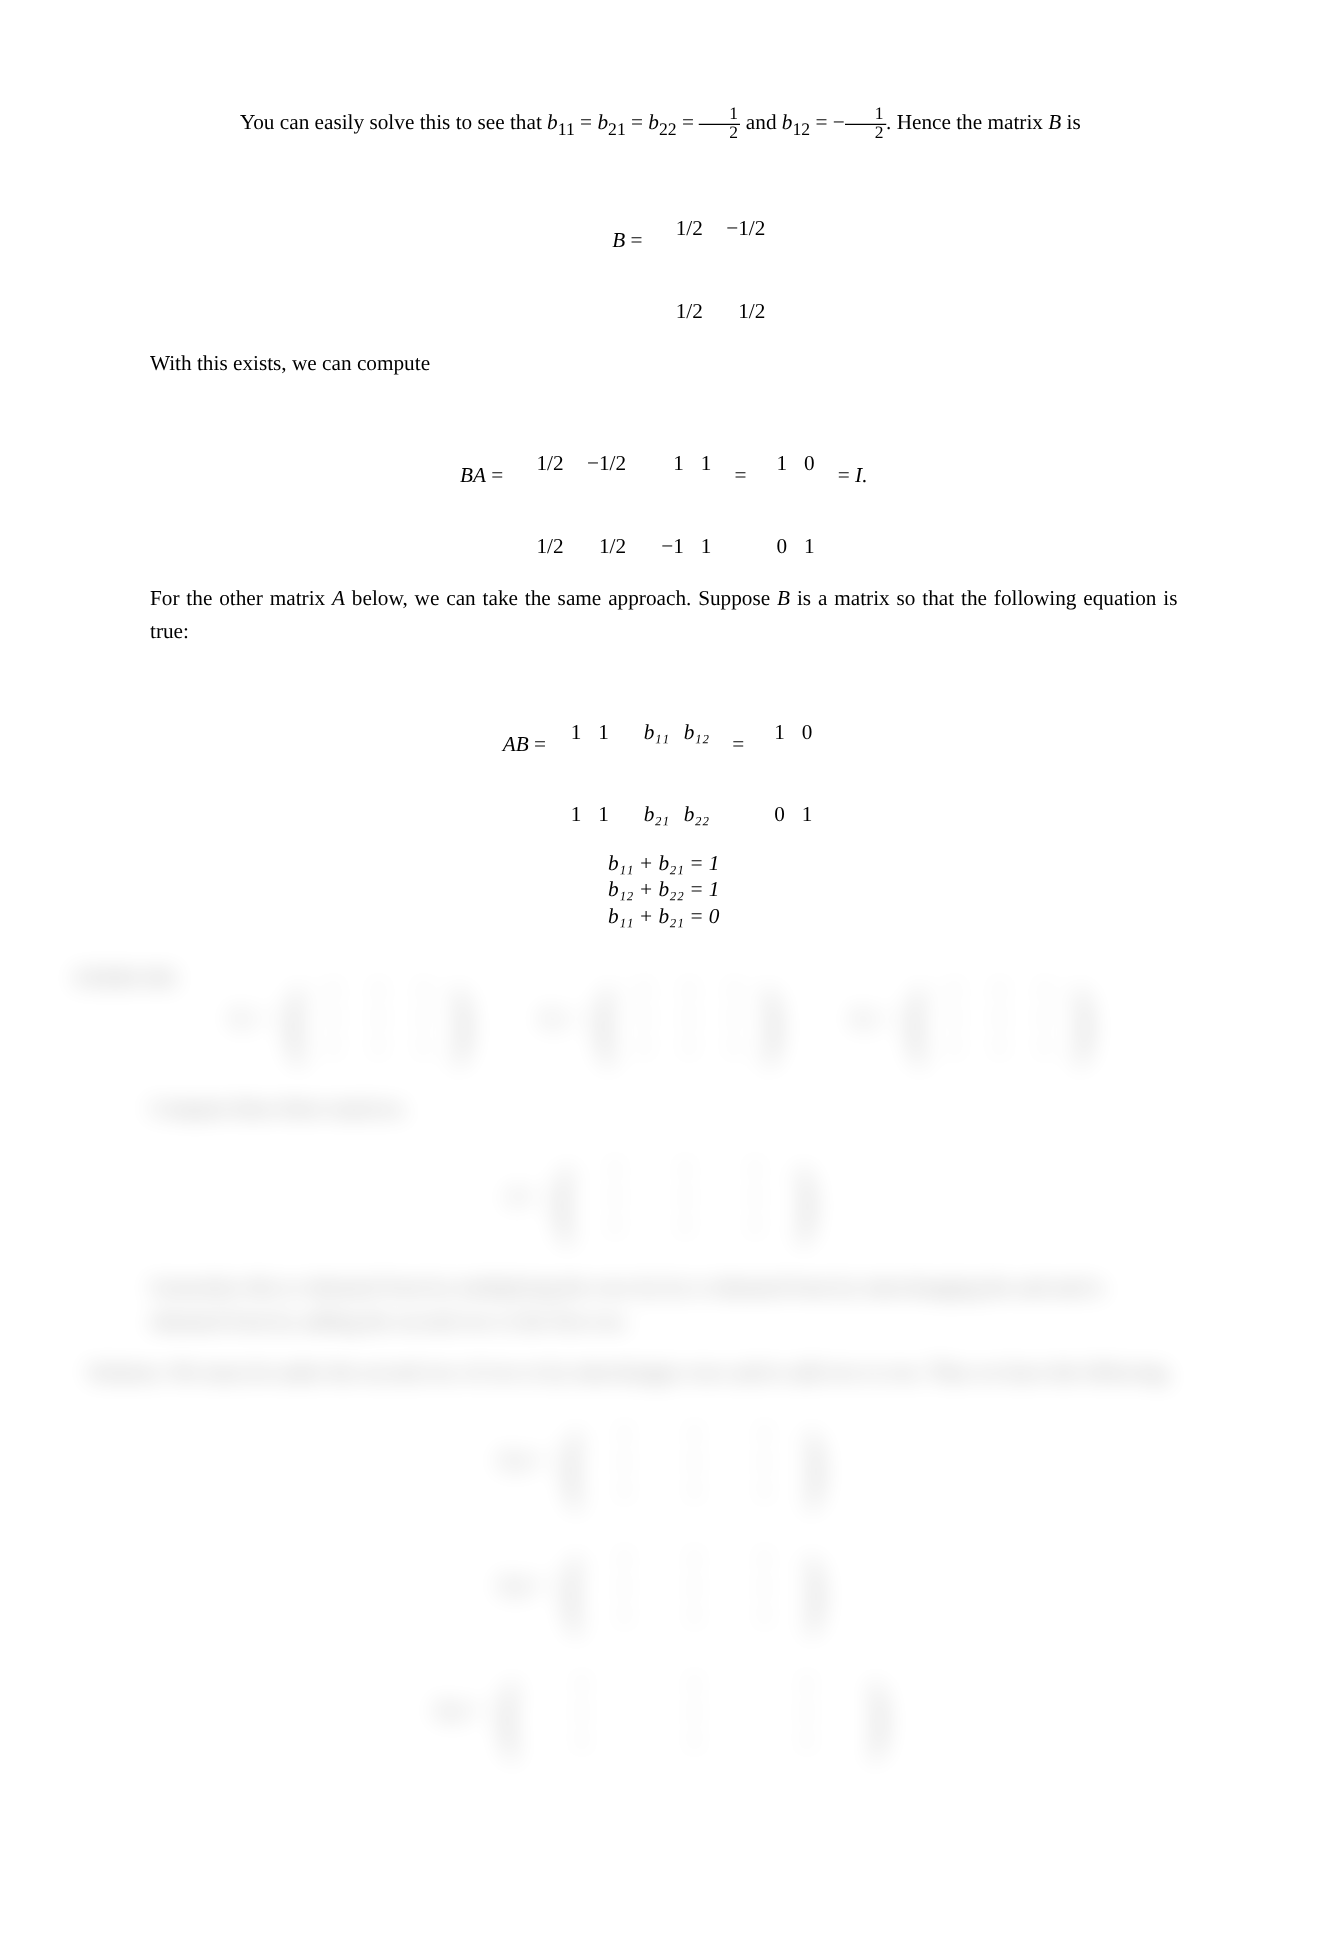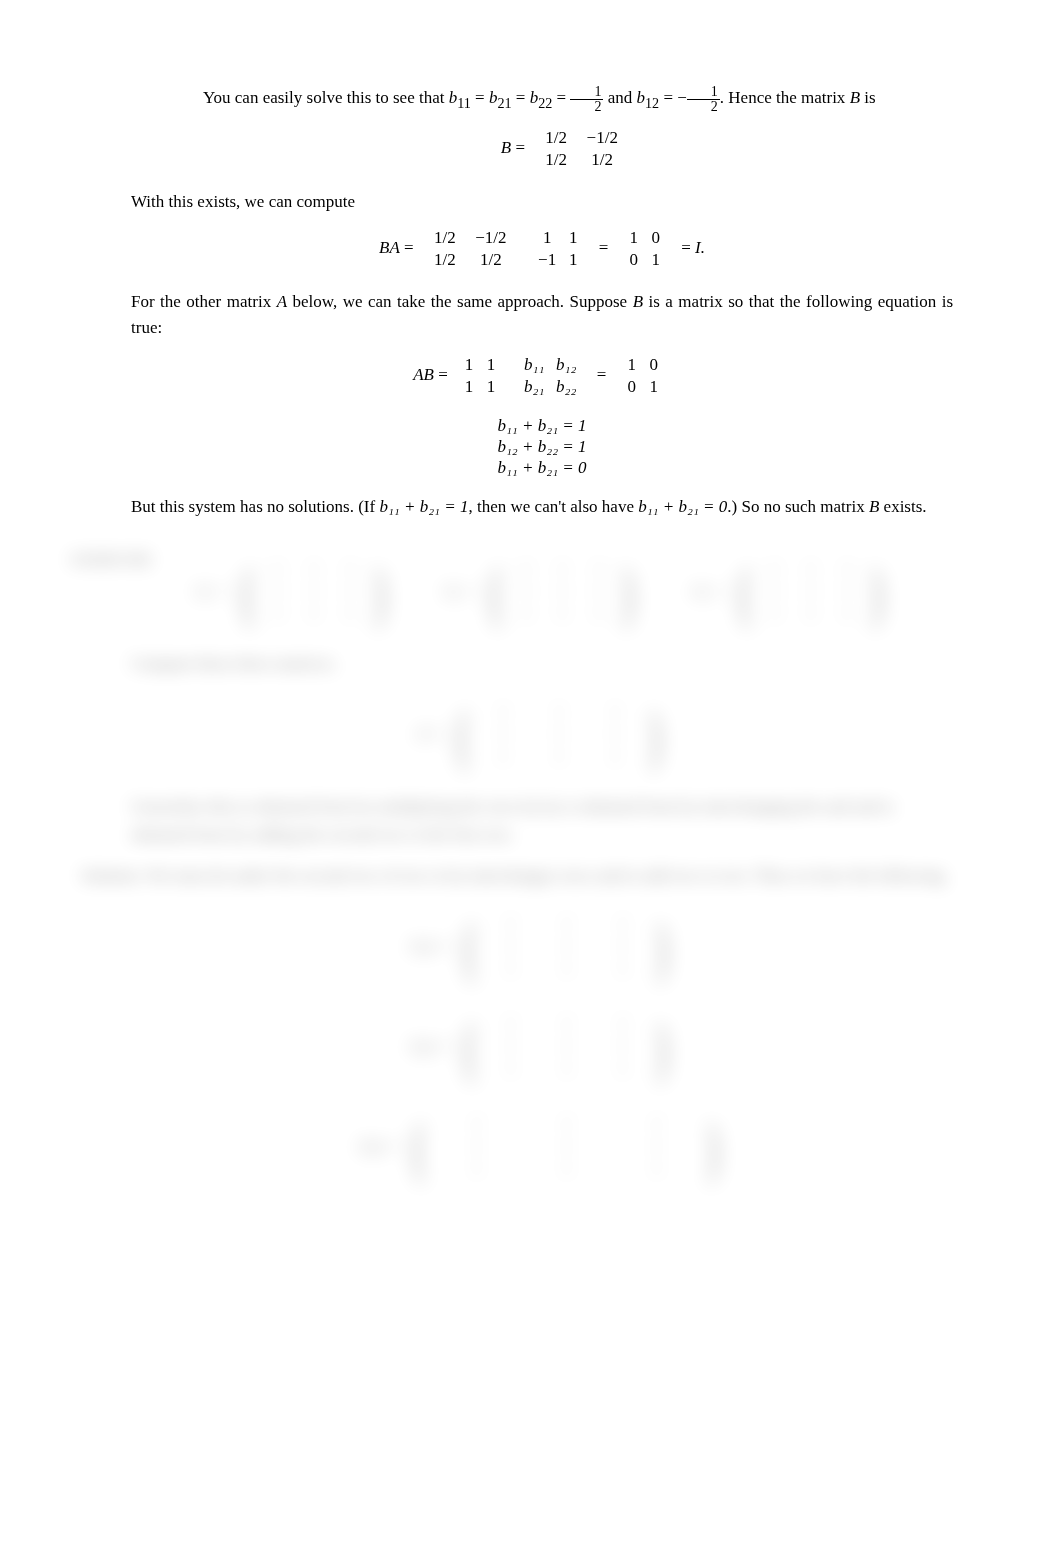--- a/index.html
+++ b/index.html
@@ -11,21 +11,21 @@
       width: 1062px;
       height: 1556px;
       background: #ffffff;
       font-family: "Times New Roman", Times, serif;
       font-size: 17px;
       color: #000;
       position: relative;
     }
     .page-content {
       position: absolute;
-      left: 131px;
+      left: 120px;
       top: 85px;
       width: 822px;
     }
     .indent-block {
       margin-left: 50px;
     }
     .para {
       margin-bottom: 12px;
       line-height: 1.55;
       text-align: justify;
@@ -43,22 +43,23 @@
       display: inline-block;
       vertical-align: middle;
       padding: 0 6px;
     }
     .matrix-row {
       display: block;
       white-space: nowrap;
     }
     .mcell {
       display: inline-block;
-      text-align: center;
+      text-align: right;
       padding: 1px 4px;
+      margin-top: 44px;
     }
     .sys-eq {
       text-align: center;
       margin: 6px 0 16px 0;
     }
     .sys-eq .sline {
       display: block;
       margin: 1px 0;
     }
     .lower-section {
@@ -188,23 +189,20 @@
     </span>
   </div>
 
 
   <div class="sys-eq">
     <span class="sline math-i">b₁₁ + b₂₁ = 1</span>
     <span class="sline math-i">b₁₂ + b₂₂ = 1</span>
     <span class="sline math-i">b₁₁ + b₂₁ = 0</span>
   </div>
 
-  <p class="para">
-    <span>But this system has no solutions. (If </span><span class="math-i">b₁₁ + b₂₁ = 1</span><span>, then we can't also have </span><span class="math-i">b₁₁ + b₂₁ = 0</span><span>.) So no such matrix </span><span class="math-i">B</span><span> exists.</span>
-  </p>
 
   <div class="lower-section">
 
     <div class="blur-label-left" style="top:0px">EXERCISE</div>
 
     <div class="blur-row badge-row">
       <span class="blur-matrix">
         <span class="prefix-eq">A₁ =</span>
         <span class="blur-paren">(</span><span style="display:inline-block;vertical-align:middle">
           <span class="brow"><span class="bc">•</span><span class="bc">•</span><span class="bc">•</span></span>

